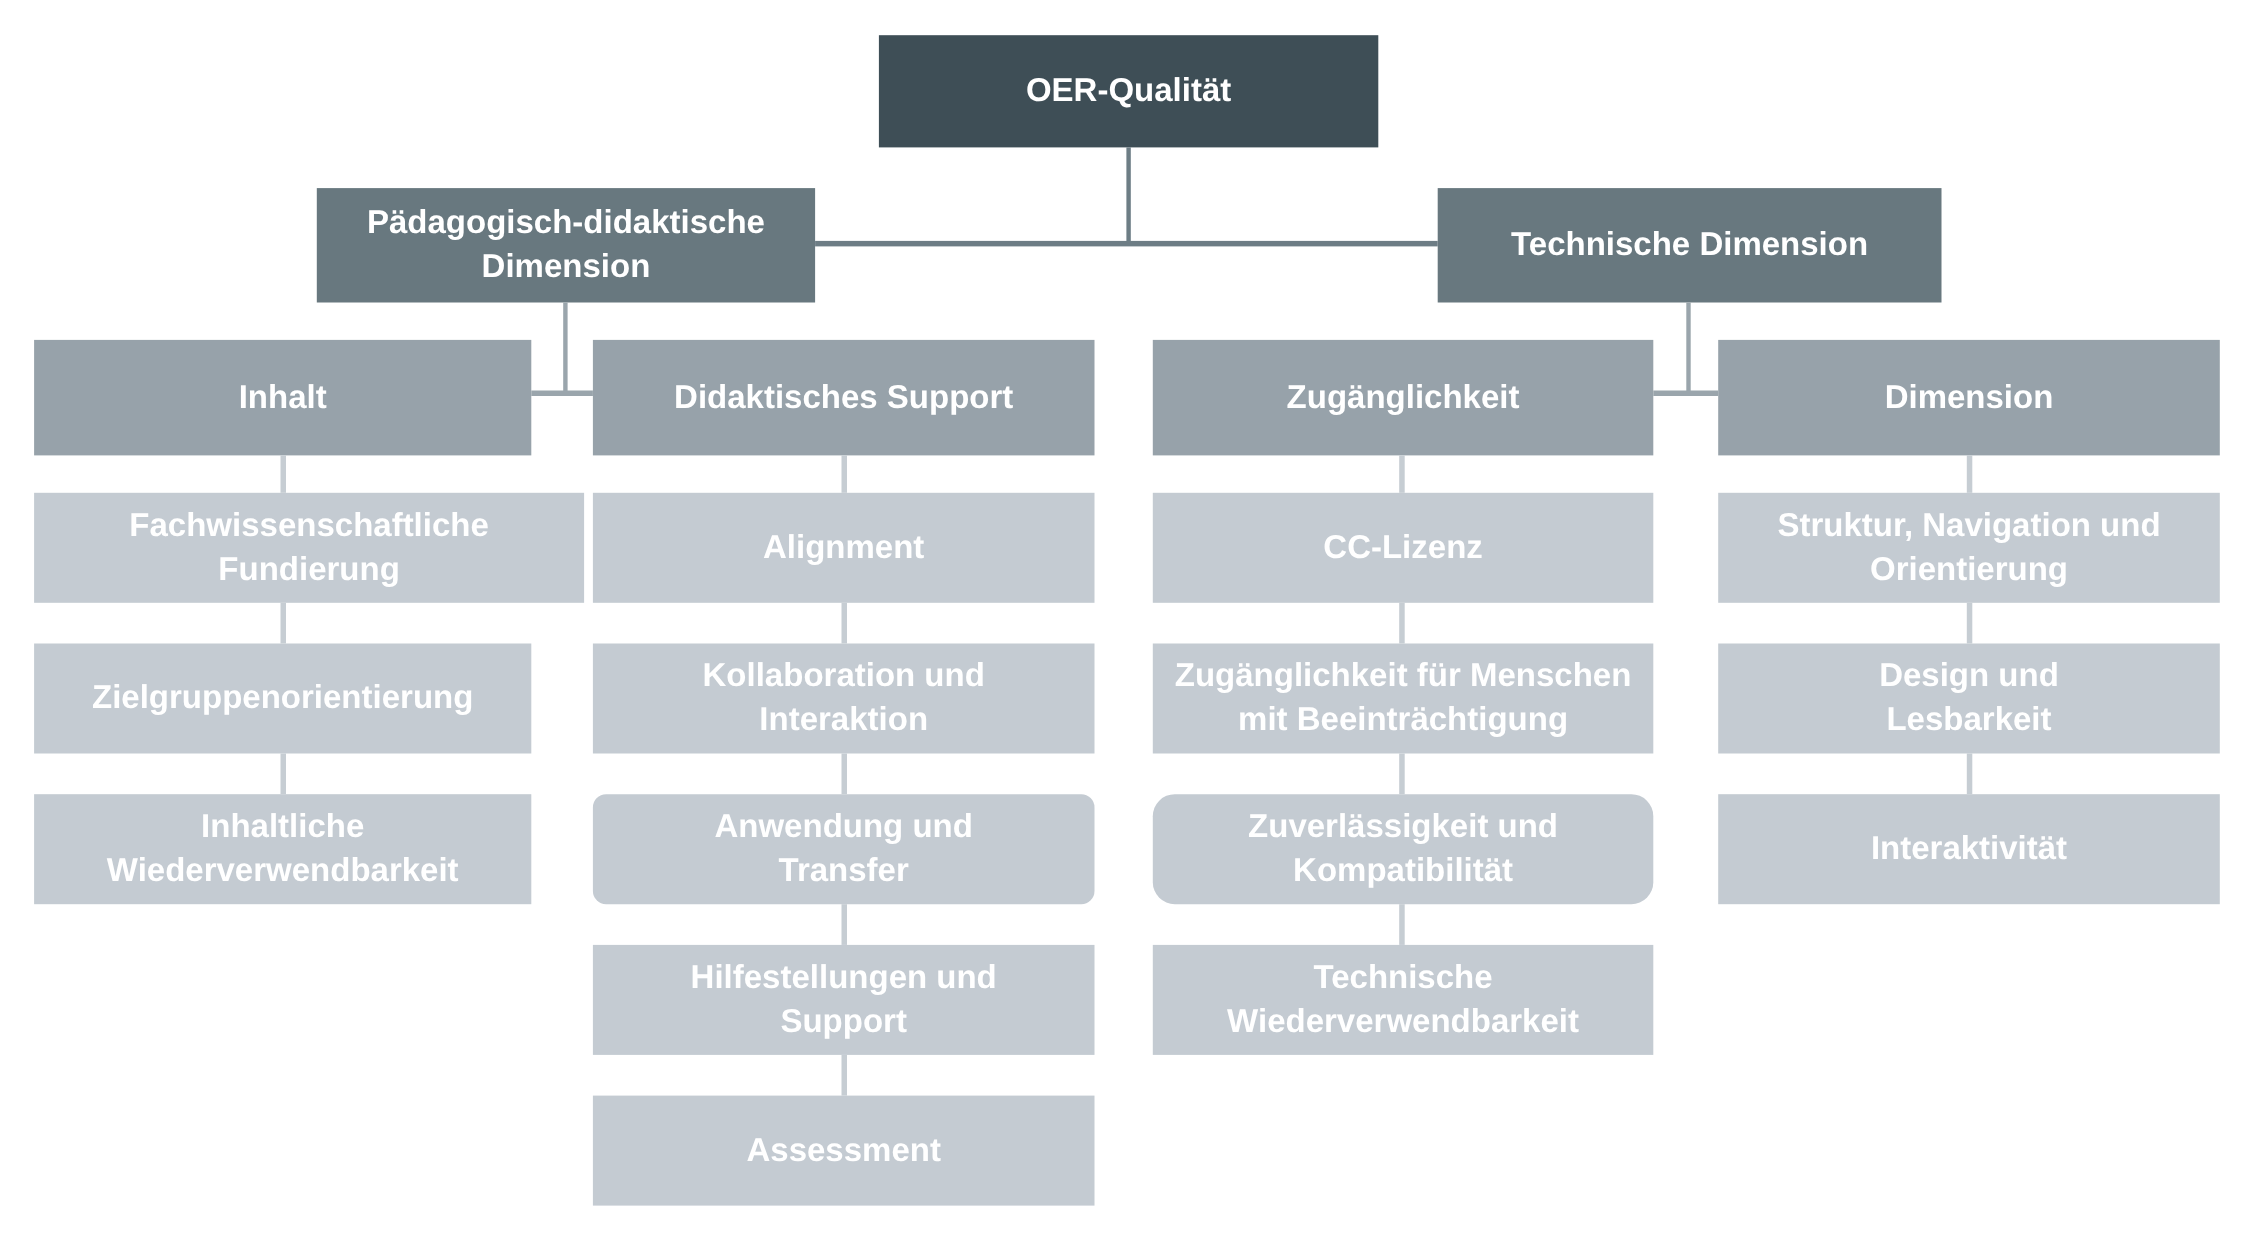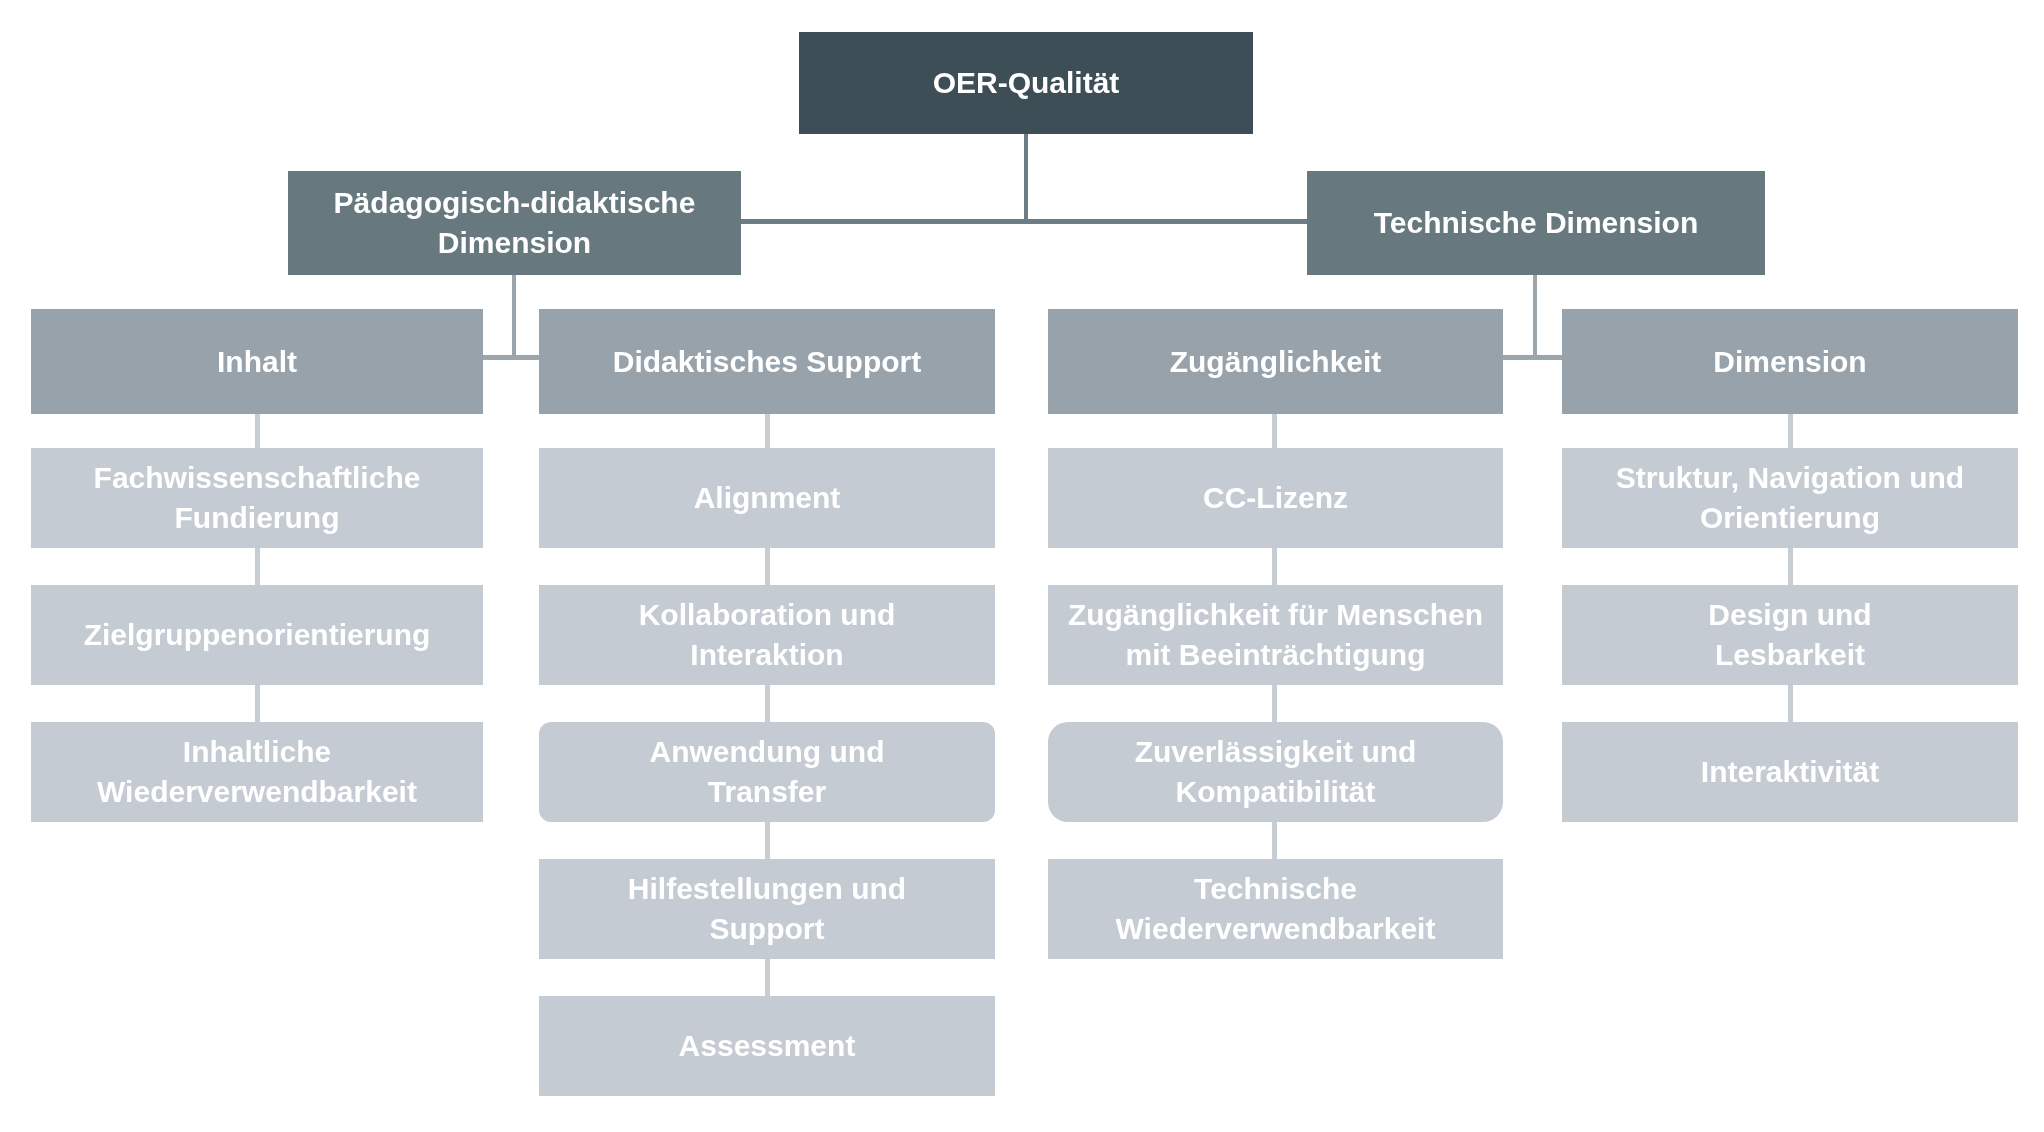--- a/index.html
+++ b/index.html
@@ -59,21 +59,21 @@
   <div class="connector conn-mid" style="left:483px; top:355px; width:56px; height:5px;"></div>
   <div class="connector conn-mid" style="left:1533px; top:275px; width:4px; height:84px;"></div>
   <div class="connector conn-mid" style="left:1503px; top:355px; width:59px; height:5px;"></div>
 
   <div class="box lvl-category" style="left:31px; top:309px; width:452px; height:105px;text-align:right;">Inhalt</div>
   <div class="box lvl-category" style="left:539px; top:309px; width:456px; height:105px;">Didaktisches Support</div>
   <div class="box lvl-category" style="left:1048px; top:309px; width:455px; height:105px;">Zugänglichkeit</div>
   <div class="box lvl-category" style="left:1562px; top:309px; width:456px; height:105px;">Dimension</div>
 
   <div class="connector conn-light" style="left:255px; top:414px; width:5px; height:34px;"></div>
-  <div class="box lvl-item" style="left:31px; top:448px; width:452px; height:100px;">Fachwissenschaftliche
+  <div class="box lvl-item" style="left:31px; top:448px; width:500px; height:100px;">Fachwissenschaftliche
 Fundierung</div>
   <div class="connector conn-light" style="left:255px; top:548px; width:5px; height:37px;"></div>
   <div class="box lvl-item" style="left:31px; top:585px; width:452px; height:100px;">Zielgruppenorientierung</div>
   <div class="connector conn-light" style="left:255px; top:685px; width:5px; height:37px;"></div>
   <div class="box lvl-item" style="left:31px; top:722px; width:452px; height:100px;">Inhaltliche
 Wiederverwendbarkeit</div>
 
   <div class="connector conn-light" style="left:765px; top:414px; width:5px; height:34px;"></div>
   <div class="box lvl-item" style="left:539px; top:448px; width:456px; height:100px;">Alignment</div>
   <div class="connector conn-light" style="left:765px; top:548px; width:5px; height:37px;"></div>

